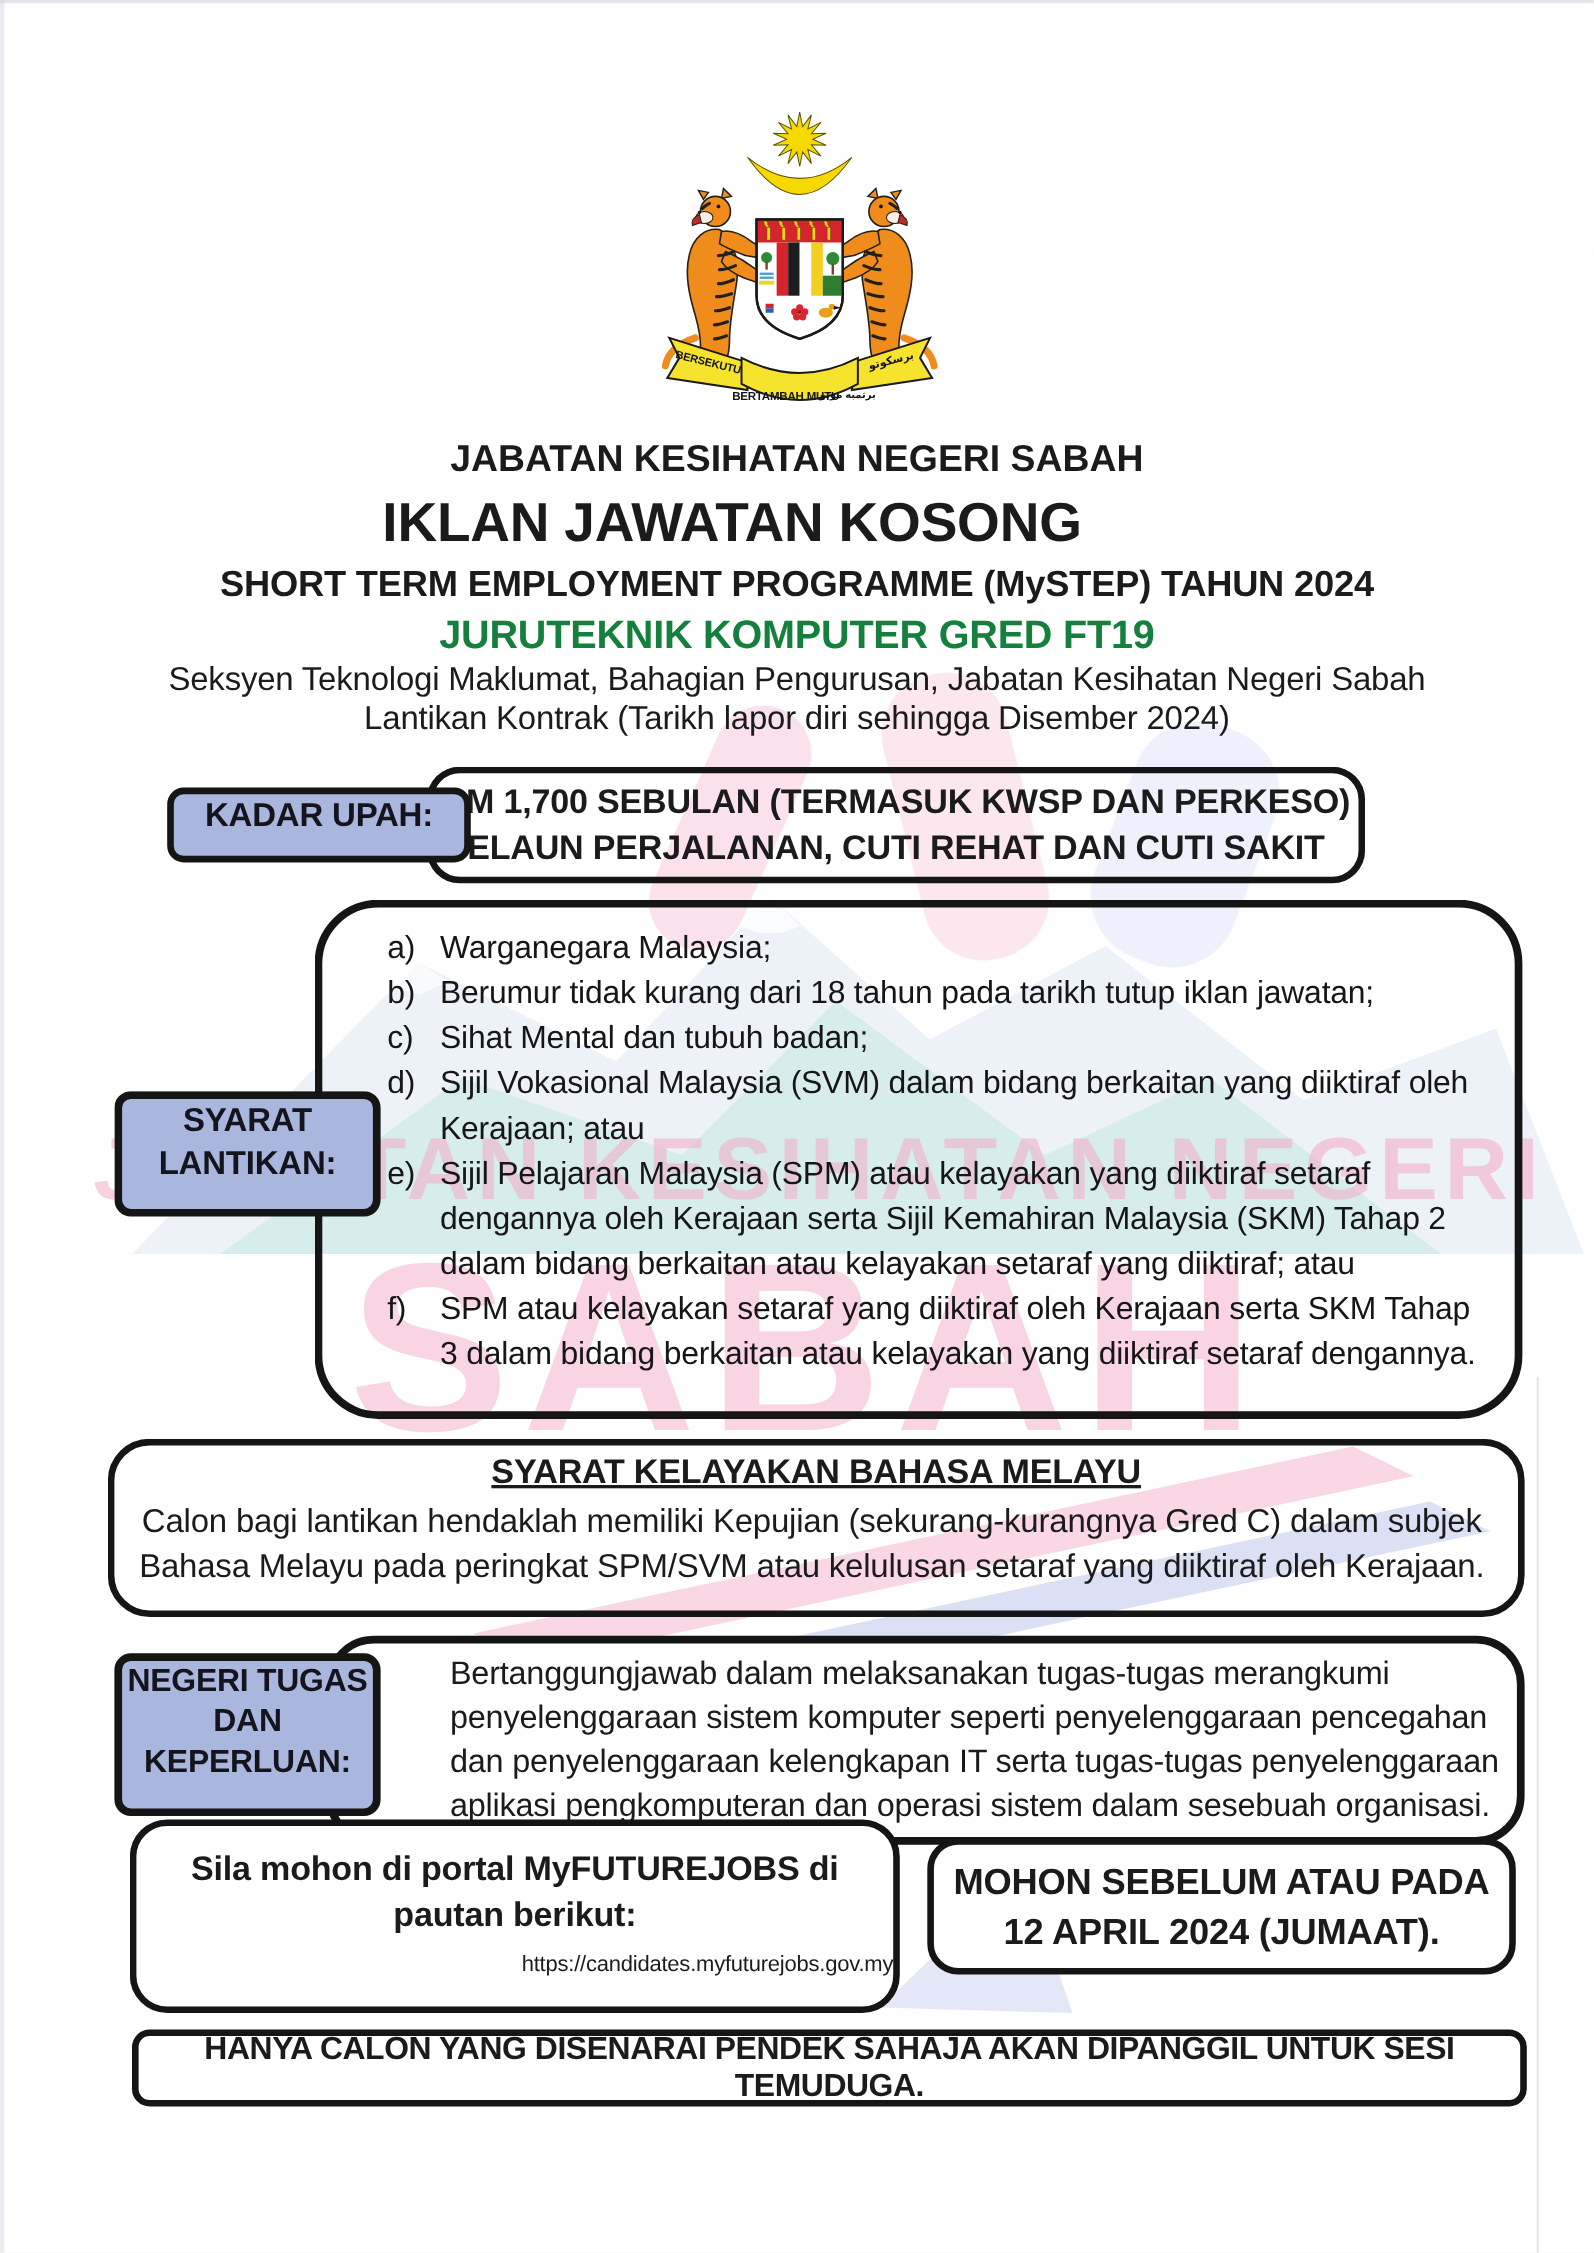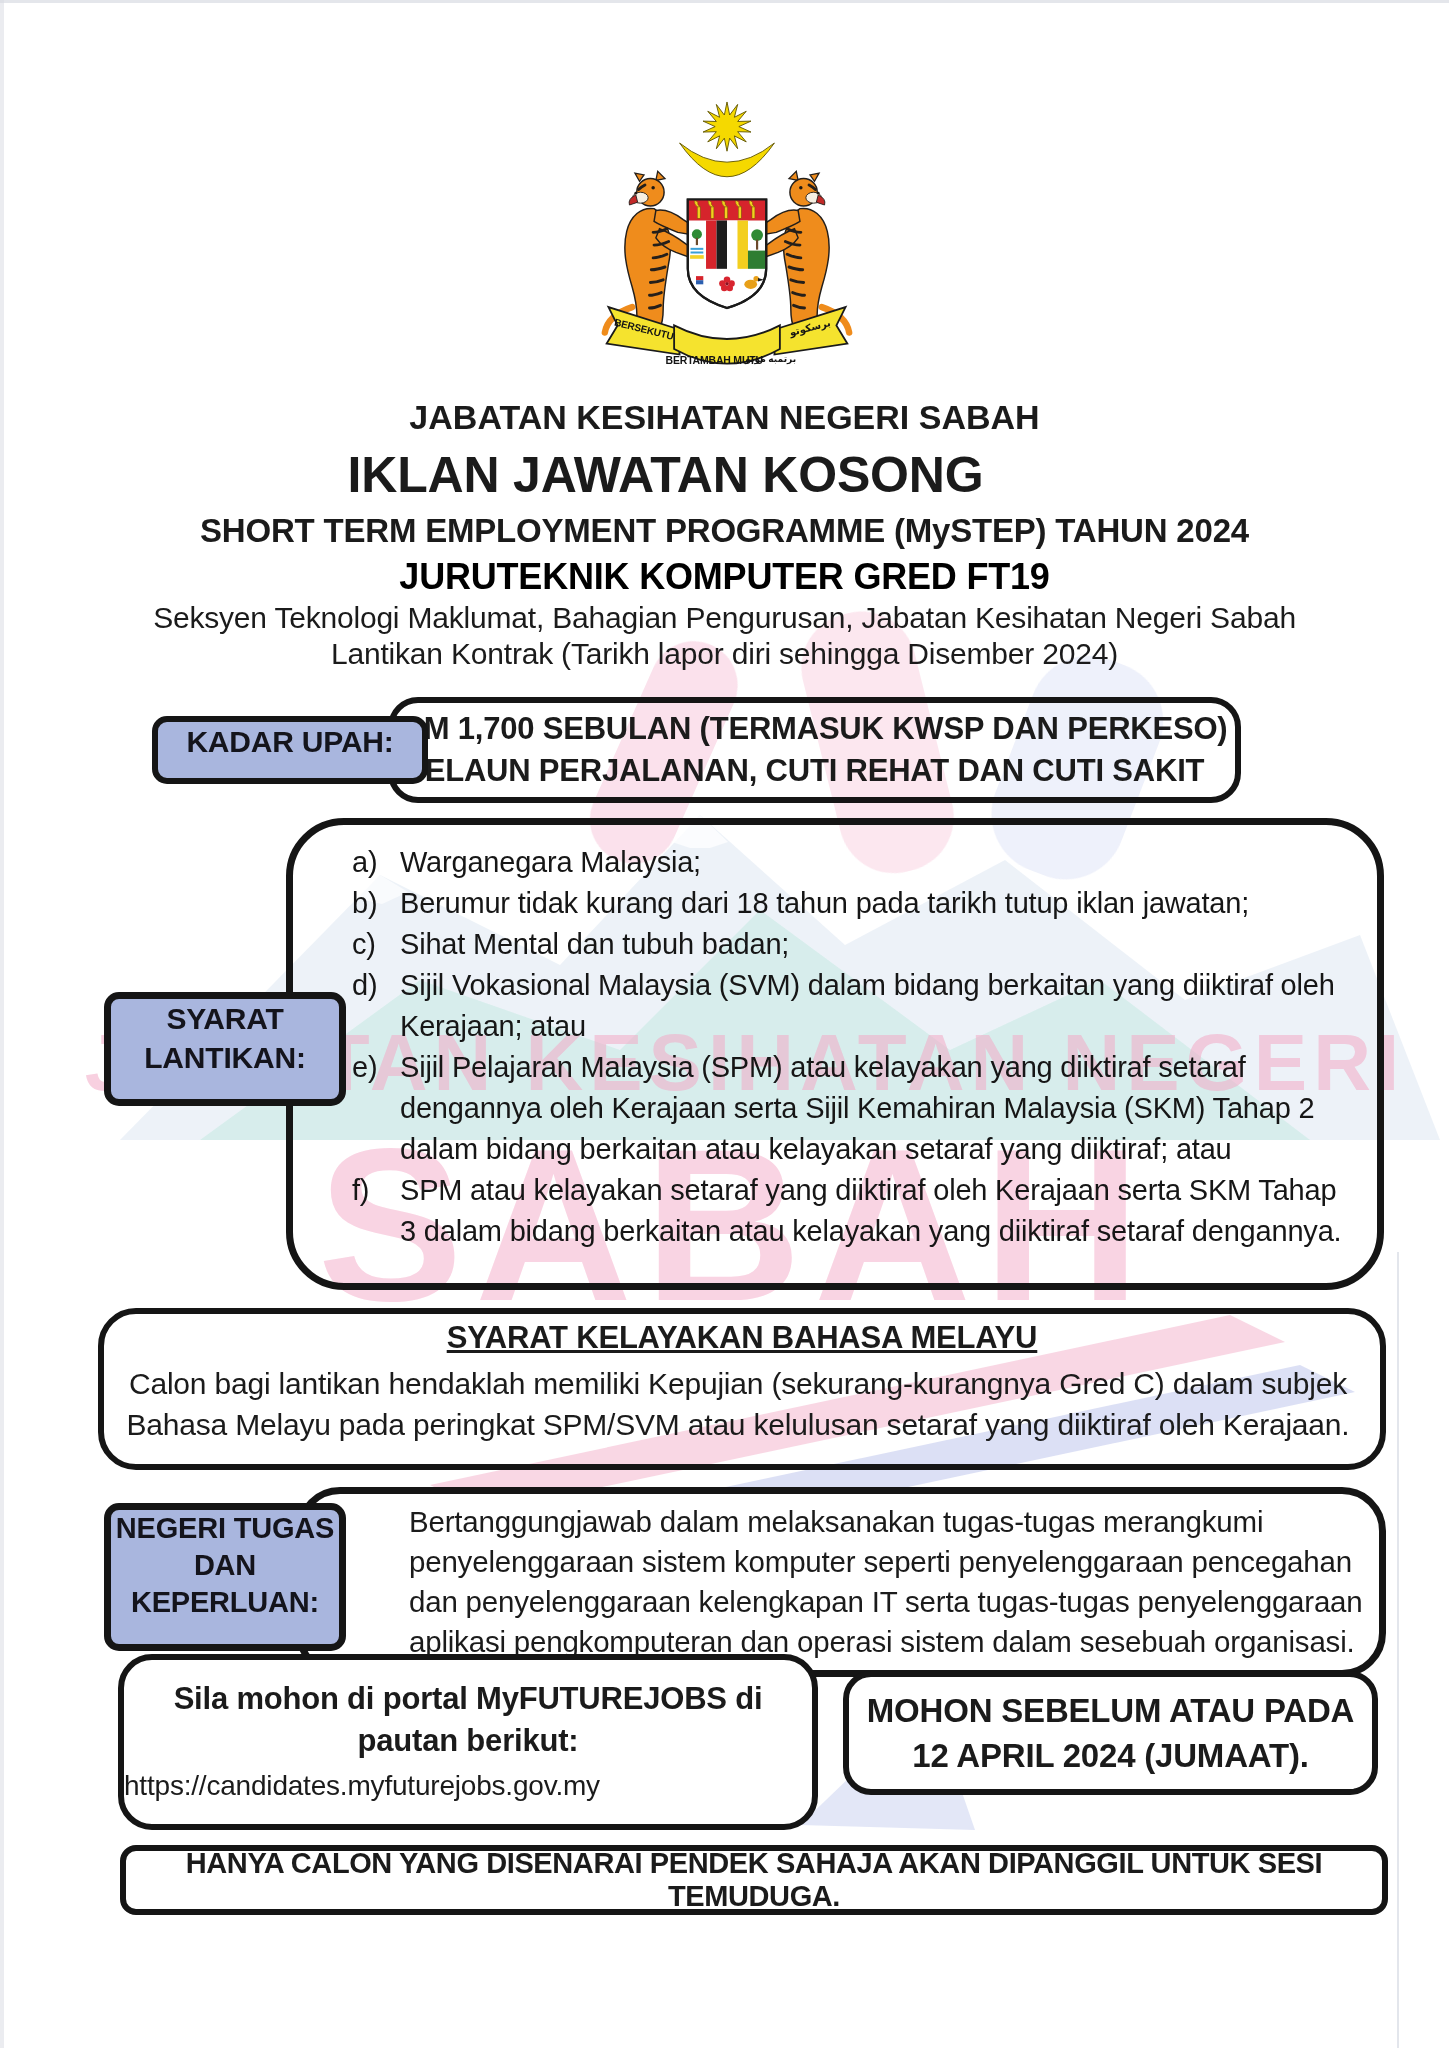--- a/index.html
+++ b/index.html
@@ -13,21 +13,21 @@
   
   .edge-top{left:0;top:0;width:1449px;height:3px;background:#ced2da;opacity:.55;}
   .edge-left{left:0;top:0;width:4px;height:2048px;background:#d7dae1;opacity:.5;}
   .scanline{left:1397px;top:1252px;width:2px;height:796px;background:#aeb6c8;opacity:.35;}
   
   .wm{left:0;top:580px;width:1449px;height:1280px;z-index:0;pointer-events:none;}
   
   .org-line{left:0;top:398px;width:1449px;font-size:34px;font-weight:700;letter-spacing:0;}
   .doc-title{left:0;top:446px;width:1331px;font-size:50px;font-weight:700;}
   .doc-subtitle{left:0;top:512px;width:1449px;font-size:33px;font-weight:700;}
-  .position-title{left:0;top:556px;width:1449px;font-size:36px;font-weight:700;color:#000000;}
+  .position-title{left:0;top:556px;width:1449px;font-size:36px;font-weight:700;color:#15803d;}
   .dept-line{left:0;top:601px;width:1449px;font-size:30px;}
   .contract-line{left:0;top:637px;width:1449px;font-size:30px;}
   
   .obox{border:6px solid #151515;border-radius:34px;background:transparent;z-index:1;}
   .label-box{
     background:#a9b6de;border:6px solid #151515;border-radius:15px;z-index:2;
     display:flex;flex-direction:column;align-items:center;
     font-weight:700;font-size:30px;line-height:39px;text-align:center;color:#14141c;
   }
   
@@ -47,21 +47,21 @@
   .bahasa-title{left:98px;top:1320px;width:1288px;font-size:31px;font-weight:700;text-decoration:underline;z-index:1;}
   .bahasa-body{left:108px;top:1363px;width:1260px;font-size:30px;line-height:41px;z-index:1;}
   
   .bidang-box{left:296px;top:1487px;width:1076px;height:176px;border-width:7px;border-radius:44px;background:#ffffff;}
   .bidang-label{left:104px;top:1503px;width:228px;height:134px;border-width:7px;font-size:29px;line-height:37px;}
   .bidang-body{left:409px;top:1502px;width:960px;font-size:29.5px;line-height:40px;z-index:1;}
   
   .sila-box{left:118px;top:1654px;width:688px;height:164px;border-radius:34px;background:#ffffff;z-index:1;
     display:flex;flex-direction:column;justify-content:center;}
   .sila-box .b{font-size:31px;font-weight:700;line-height:42px;text-align:center;}
-  .sila-box .u{font-size:28px;line-height:40px;text-align:left;margin-top:4px;}
+  .sila-box .u{font-size:20px;line-height:40px;text-align:right;margin-top:4px;}
   .mohon-box{left:843px;top:1671px;width:523px;height:112px;border-radius:28px;background:#ffffff;z-index:2;
     display:flex;flex-direction:column;justify-content:center;}
   .mohon-box .ln{font-size:33px;font-weight:700;line-height:45px;text-align:center;}
   
   .hanya-box{left:120px;top:1845px;width:1256px;height:58px;border-radius:16px;background:#ffffff;
     display:flex;align-items:center;justify-content:center;}
   .hanya-box .ln{font-size:29px;font-weight:700;text-align:center;letter-spacing:-0.4px;}
   .crest{left:572px;top:90px;z-index:1;}
 </style>
 </head>

